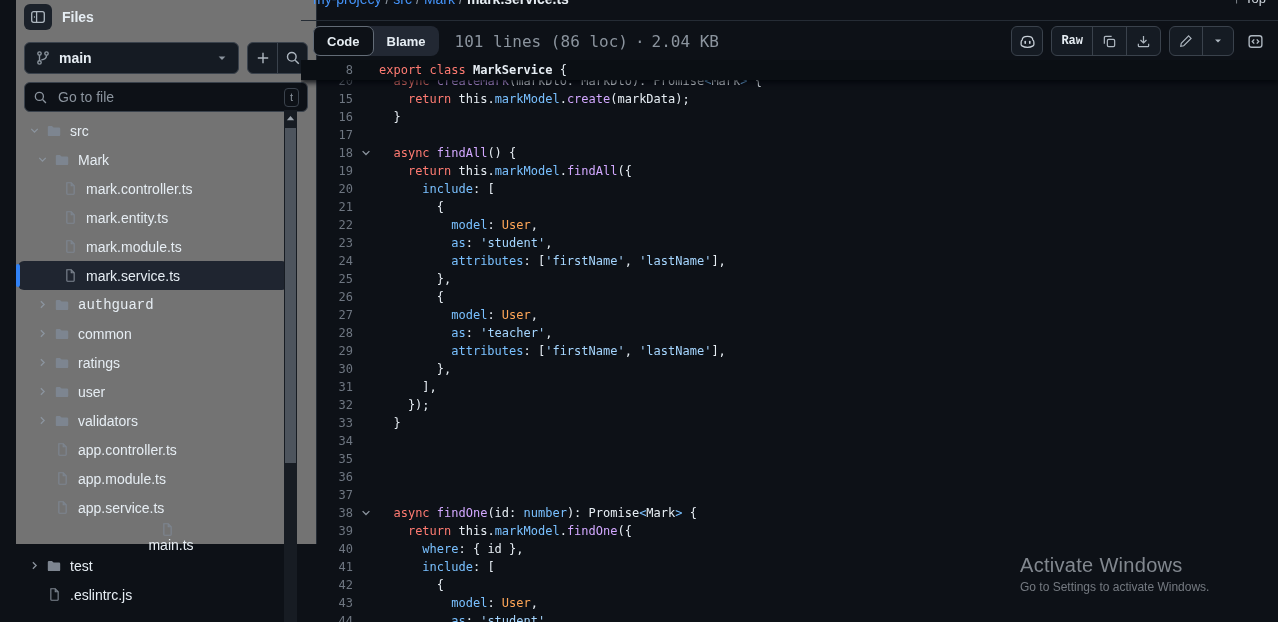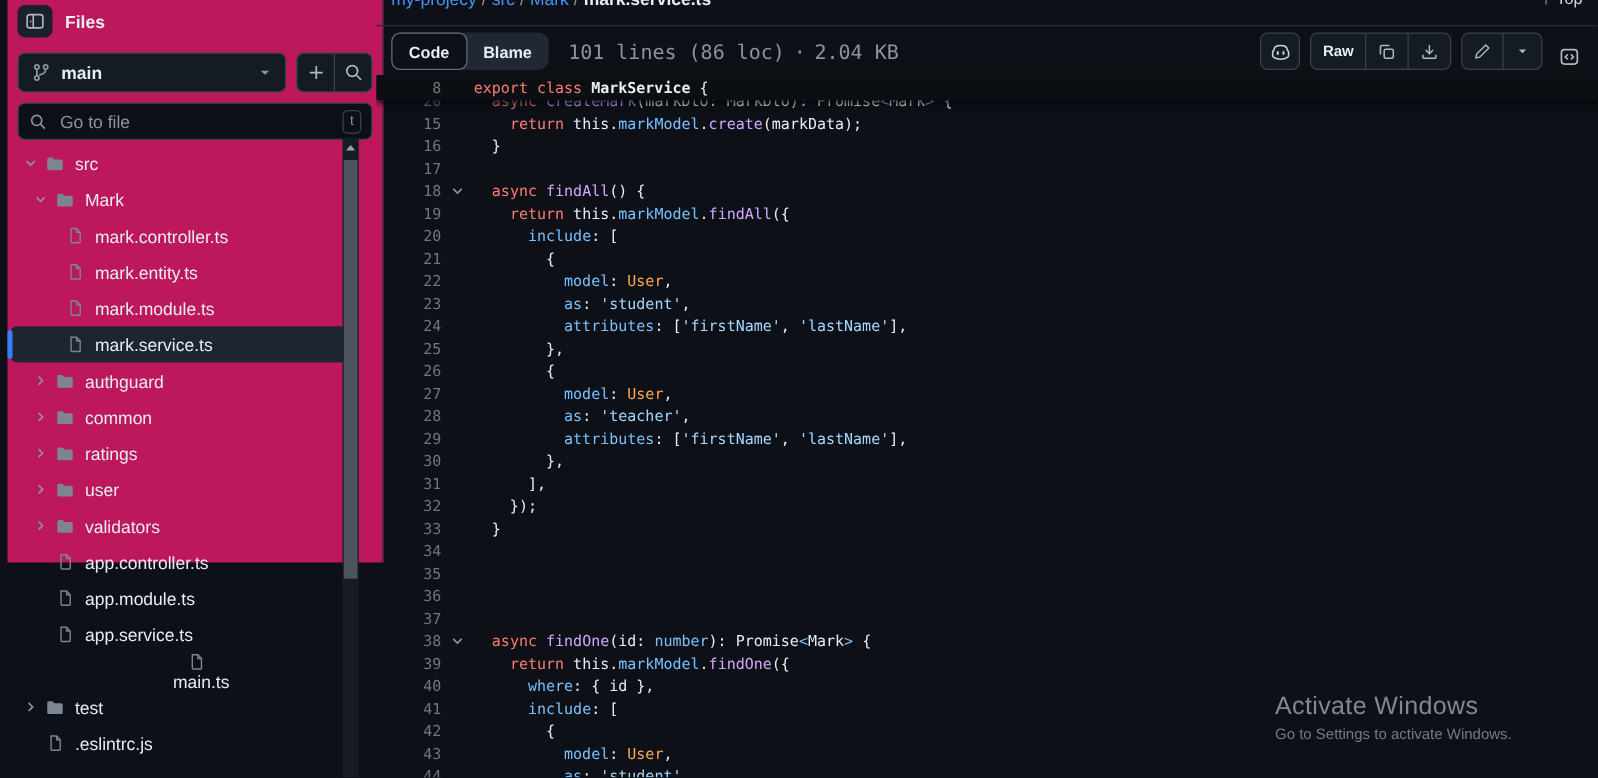--- a/index.html
+++ b/index.html
@@ -1,21 +1,21 @@
 <!DOCTYPE html>
 <html><head>
 <meta charset="utf-8">
 <style>
   html,body{margin:0;padding:0;overflow:hidden;background:#0d1117;}
   body{width:1278px;height:622px;position:relative;font-family:"Liberation Sans",sans-serif;color:#e6edf3;-webkit-font-smoothing:antialiased;}
   svg{display:block;}
   .icon{display:inline-flex;align-items:center;justify-content:center;flex:none;}
 
   
-  .sidebar{position:absolute;left:6px;top:0;width:300px;height:450px;border-right:1px solid #252c35;background:#be185d;}
+  .sidebar{position:absolute;left:16px;top:0;width:300px;height:544px;border-right:1px solid #252c35;background:#737373;}
   .sidebar-head{display:flex;align-items:center;gap:10px;padding:2px 8px 0 8px;height:30px;}
   .icon-btn-plain{width:28px;height:26px;border-radius:6px;background:#1b212a;display:flex;align-items:center;justify-content:center;}
   .sidebar-title{font-size:14px;font-weight:700;color:#e6edf3;}
   .branch-row{display:flex;align-items:center;gap:8px;padding:10px 8px 0 8px;}
   .branch-btn{flex:1;height:30px;border:1px solid #3a424c;border-radius:6px;background:#151b23;display:flex;align-items:center;gap:8px;padding:0 10px;}
   .branch-name{font-size:14px;font-weight:700;color:#e6edf3;flex:1;text-align:left;}
   .mini-group{display:flex;height:30px;border:1px solid #3a424c;border-radius:6px;background:#151b23;overflow:hidden;}
   .mini-group .mg-item{width:29px;display:flex;align-items:center;justify-content:center;}
   .mini-group .mg-item + .mg-item{border-left:1px solid #3a424c;}
   .goto-row{padding:8px 8px 0 8px;}
@@ -43,21 +43,21 @@
   .crumb-link{color:#4493f8;text-decoration:none;cursor:pointer;}
   .crumb-sep{color:#8b949e;padding:0 4px;}
   .crumb-file{color:#e6edf3;font-weight:700;}
   .top-link{position:absolute;right:12px;top:-9px;font-size:13px;color:#cfd6dd;display:flex;gap:5px;cursor:pointer;}
 
   .file-header{height:40px;border-bottom:1px solid #252c35;display:flex;align-items:center;padding:0 12px;}
   .seg{display:flex;align-items:center;background:#222833;border-radius:8px;height:30px;}
   .seg-tab{padding:0 13px;height:30px;display:flex;align-items:center;font-size:13px;font-weight:600;color:#e6edf3;border-radius:7px;box-sizing:border-box;}
   .seg-tab.active{background:#0d1117;border:1px solid #636c77;font-weight:700;}
   .meta{margin-left:16px;font-family:"DejaVu Sans Mono",monospace;font-size:16px;color:#8b949e;display:flex;gap:7px;align-items:center;}
-  .actions{margin-left:auto;display:flex;align-items:flex-end;gap:8px;}
+  .actions{margin-left:auto;display:flex;align-items:center;gap:8px;font-family:Liberation Mono, monospace;}
   .btn-square{width:30px;height:28px;border:1px solid #3a424c;border-radius:6px;display:flex;align-items:center;justify-content:center;background:#151b23;}
   .btn-group{display:flex;height:28px;border:1px solid #3a424c;border-radius:6px;background:#151b23;overflow:hidden;}
   .bg-item{display:flex;align-items:center;justify-content:center;padding:0 9px;}
   .bg-item + .bg-item{border-left:1px solid #3a424c;}
   .raw-label{font-size:12px;font-weight:700;color:#e6edf3;}
   .icon-only{width:22px;height:22px;display:flex;align-items:center;justify-content:center;margin-left:2px;}
 
   
   .code-area{position:absolute;left:0;right:0;top:60px;bottom:0;font-family:"DejaVu Sans Mono",monospace;font-size:12px;overflow:hidden;}
   .code-row{display:flex;height:18px;align-items:center;white-space:pre;}
@@ -199,21 +199,21 @@
       <div class="tree-row selected" style="padding-left: 44px;">
         <div class="sel-bar"></div>
         <span class="tree-ficon icon">
           <svg width="15" height="15" viewBox="0 0 16 16" fill="none" stroke="#7d8590" stroke-width="1.2">
             <path d="M4.1 1.9 h4.7 l3.1 3.2 v8.2 a.8.8 0 0 1-.8.8 H4.9 a.8.8 0 0 1-.8-.8 Z"></path>
             <path d="M8.8 1.9 v3.2 h3.1"></path>
           </svg>
         </span>
         <span class="tree-label">mark.service.ts</span>
       </div>
-      <div class="tree-row" style="padding-left: 16px;">
+      <div class="tree-row" style="padding-left: 16px; font-family: Liberation Mono, monospace;">
         <span class="tree-chev icon">
           <svg width="13" height="13" viewBox="0 0 16 16" fill="none" stroke="#8b949e" stroke-width="1.6">
             <path d="M6 4 L10 8 L6 12"></path>
           </svg>
         </span>
         <span class="tree-ficon icon">
           <svg width="16" height="16" viewBox="0 0 16 16">
             <path d="M1.8 4.1 a1.2 1.2 0 0 1 1.2-1.2 h2.9 l1.7 1.7 h5.4 a1.2 1.2 0 0 1 1.2 1.2 v6.1 a1.2 1.2 0 0 1-1.2 1.2 H3 a1.2 1.2 0 0 1-1.2-1.2 Z" fill="#7d8590"></path>
           </svg>
         </span>

